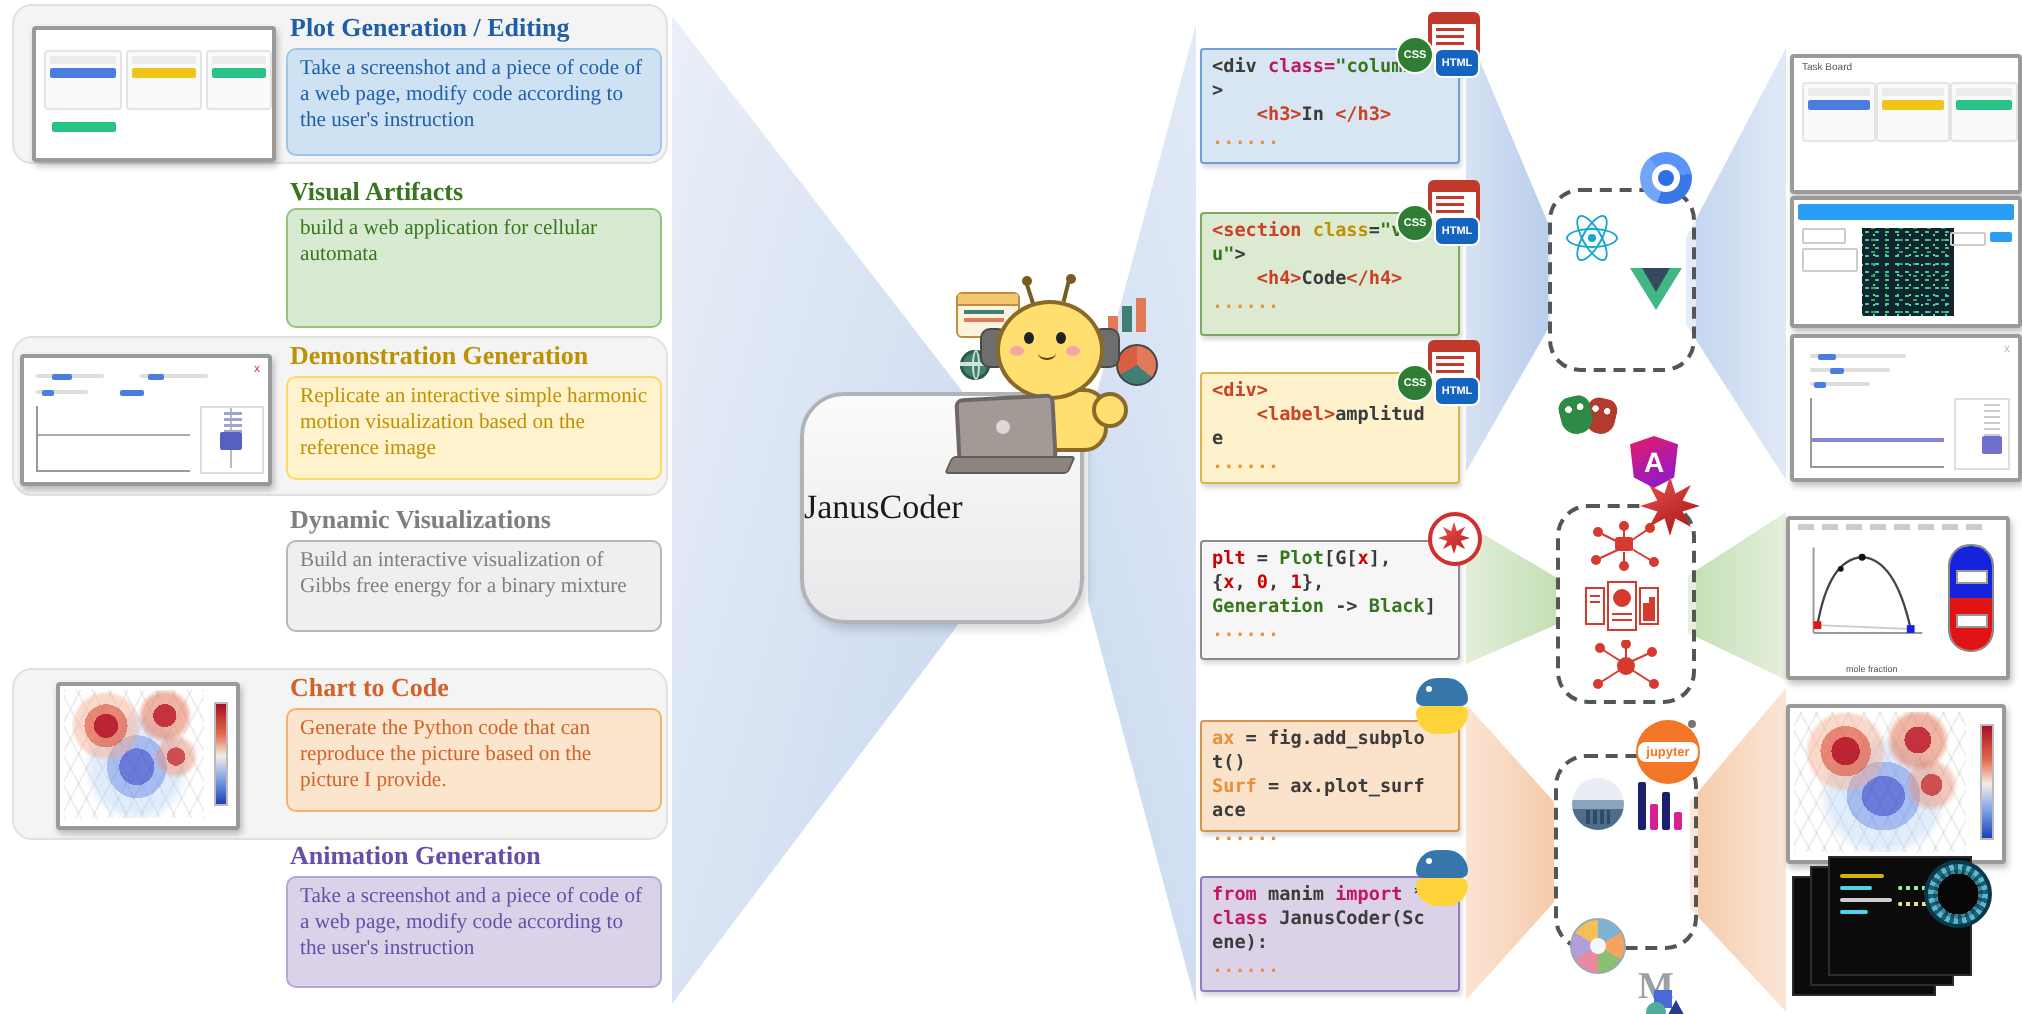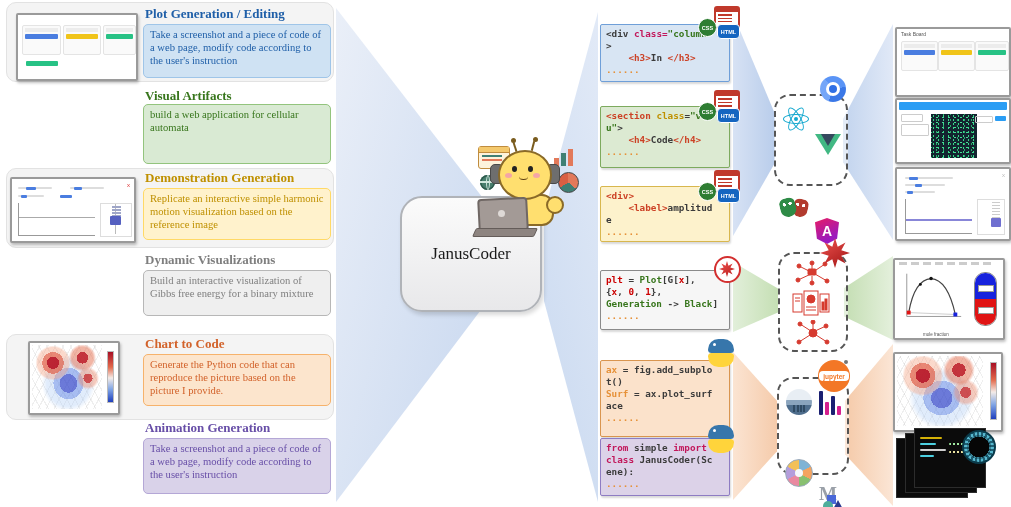--- a/index.html
+++ b/index.html
@@ -36,21 +36,21 @@
   .group{position:absolute;left:6px;width:326px;background:#f4f4f4;border:1px solid #e2e2e2;
          border-radius:10px;z-index:2}
   .thumb{position:absolute;background:#fff;border:2px solid #9a9a9a;border-radius:2px;
          box-shadow:1px 2px 3px rgba(0,0,0,.25);z-index:3;overflow:hidden}
   .task-heading{position:absolute;left:145px;z-index:3;font-weight:bold;font-size:13px;white-space:nowrap}
   .task-box{position:absolute;left:143px;width:188px;z-index:3;border:1.5px solid;border-radius:5px;
             font-size:10.6px;line-height:12.8px;padding:4px 6px;box-sizing:border-box}
   
   .janus-box{left:400px;top:196px;width:138px;height:112px;z-index:2;
     background:linear-gradient(180deg,#fbfbfb,#e8e8ea);border:2px solid #b0b3b8;border-radius:22px;
-    display:flex;align-items:center;justify-content:center;box-shadow:2px 3px 4px rgba(0,0,0,.15)}
+    display:flex;align-items:center;justify-content:flex-start;box-shadow:2px 3px 4px rgba(0,0,0,.15)}
   .janus-label{font-size:17px;color:#1a1a1a}
   .mascot{left:470px;top:140px;width:112px;height:102px;z-index:4}
   .m-part{position:absolute}
   .m-codewin{left:8px;top:6px;width:30px;height:21px;background:#fdf3dc;border:1.5px solid #c08c3e;border-radius:3px}
   .m-codewin::before{content:"";position:absolute;left:0;top:0;right:0;height:5px;background:#f4c96d;border-bottom:1px solid #c08c3e}
   .m-codewin::after{content:"";position:absolute;left:3px;top:8px;width:20px;height:8px;
     background:linear-gradient(#3f7f74 2px,transparent 2px,transparent 4px,#e2795a 4px 6px,transparent 6px);}
   .m-globe{left:10px;top:35px;width:15px;height:15px;border-radius:50%;background:#477e6d;
     box-shadow:inset 0 0 0 1.5px #2c5a4c}
   .m-globe::before{content:"";position:absolute;left:5.5px;top:0;width:4px;height:15px;border-radius:50%;border:1px solid #cfe6dc;box-sizing:border-box}
@@ -316,32 +316,32 @@
     </div>
   </div>
 <div class="code-box" style="top: 270px; height: 60px; background: rgb(246, 246, 246); border-color: rgb(138, 138, 138);">
     <div class="code-lines">
       <div class="code-line"><span class="tok-var">plt</span><span class="tok-plain"> = </span><span class="tok-fn">Plot</span><span class="tok-plain">[G[</span><span class="tok-var">x</span><span class="tok-plain">],</span></div>
       <div class="code-line"><span class="tok-plain">{</span><span class="tok-var">x</span><span class="tok-plain">, </span><span class="tok-var">0</span><span class="tok-plain">, </span><span class="tok-var">1</span><span class="tok-plain">},</span></div>
       <div class="code-line"><span class="tok-fn">Generation</span><span class="tok-plain"> -&gt; </span><span class="tok-fn">Black</span><span class="tok-plain">]</span></div>
       <div class="code-line"><span class="tok-dots">......</span></div>
     </div>
   </div>
-<div class="code-box" style="top: 360px; height: 77px; background: rgb(251, 226, 203); border-color: rgb(217, 149, 79);">
+<div class="code-box" style="top: 360px; height: 56px; background: rgb(251, 226, 203); border-color: rgb(217, 149, 79);">
     <div class="code-lines">
       <div class="code-line"><span class="tok-ovar">ax</span><span class="tok-plain"> = fig.add_subplo</span></div>
       <div class="code-line"><span class="tok-plain">t()</span></div>
       <div class="code-line"><span class="tok-ovar">Surf</span><span class="tok-plain"> = ax.plot_surf</span></div>
       <div class="code-line"><span class="tok-plain">ace</span></div>
       <div class="code-line"><span class="tok-dots">......</span></div>
     </div>
   </div>
 <div class="code-box" style="top: 438px; height: 58px; background: rgb(220, 210, 232); border-color: rgb(142, 124, 195);">
     <div class="code-lines">
-      <div class="code-line"><span class="tok-kw">from</span><span class="tok-plain"> simple </span><span class="tok-kw">import</span><span class="tok-plain"> *</span></div>
+      <div class="code-line"><span class="tok-kw">from</span><span class="tok-plain"> manim </span><span class="tok-kw">import</span><span class="tok-plain"> *</span></div>
       <div class="code-line"><span class="tok-kw">class</span><span class="tok-plain"> JanusCoder(Sc</span></div>
       <div class="code-line"><span class="tok-plain">ene):</span></div>
       <div class="code-line"><span class="tok-dots">......</span></div>
     </div>
   </div>
 
 <div class="webbadge" style="left:698px;top:6px">
   <div class="wb-win"></div>
   <div class="wb-css">CSS</div>
   <div class="wb-html">HTML</div>

